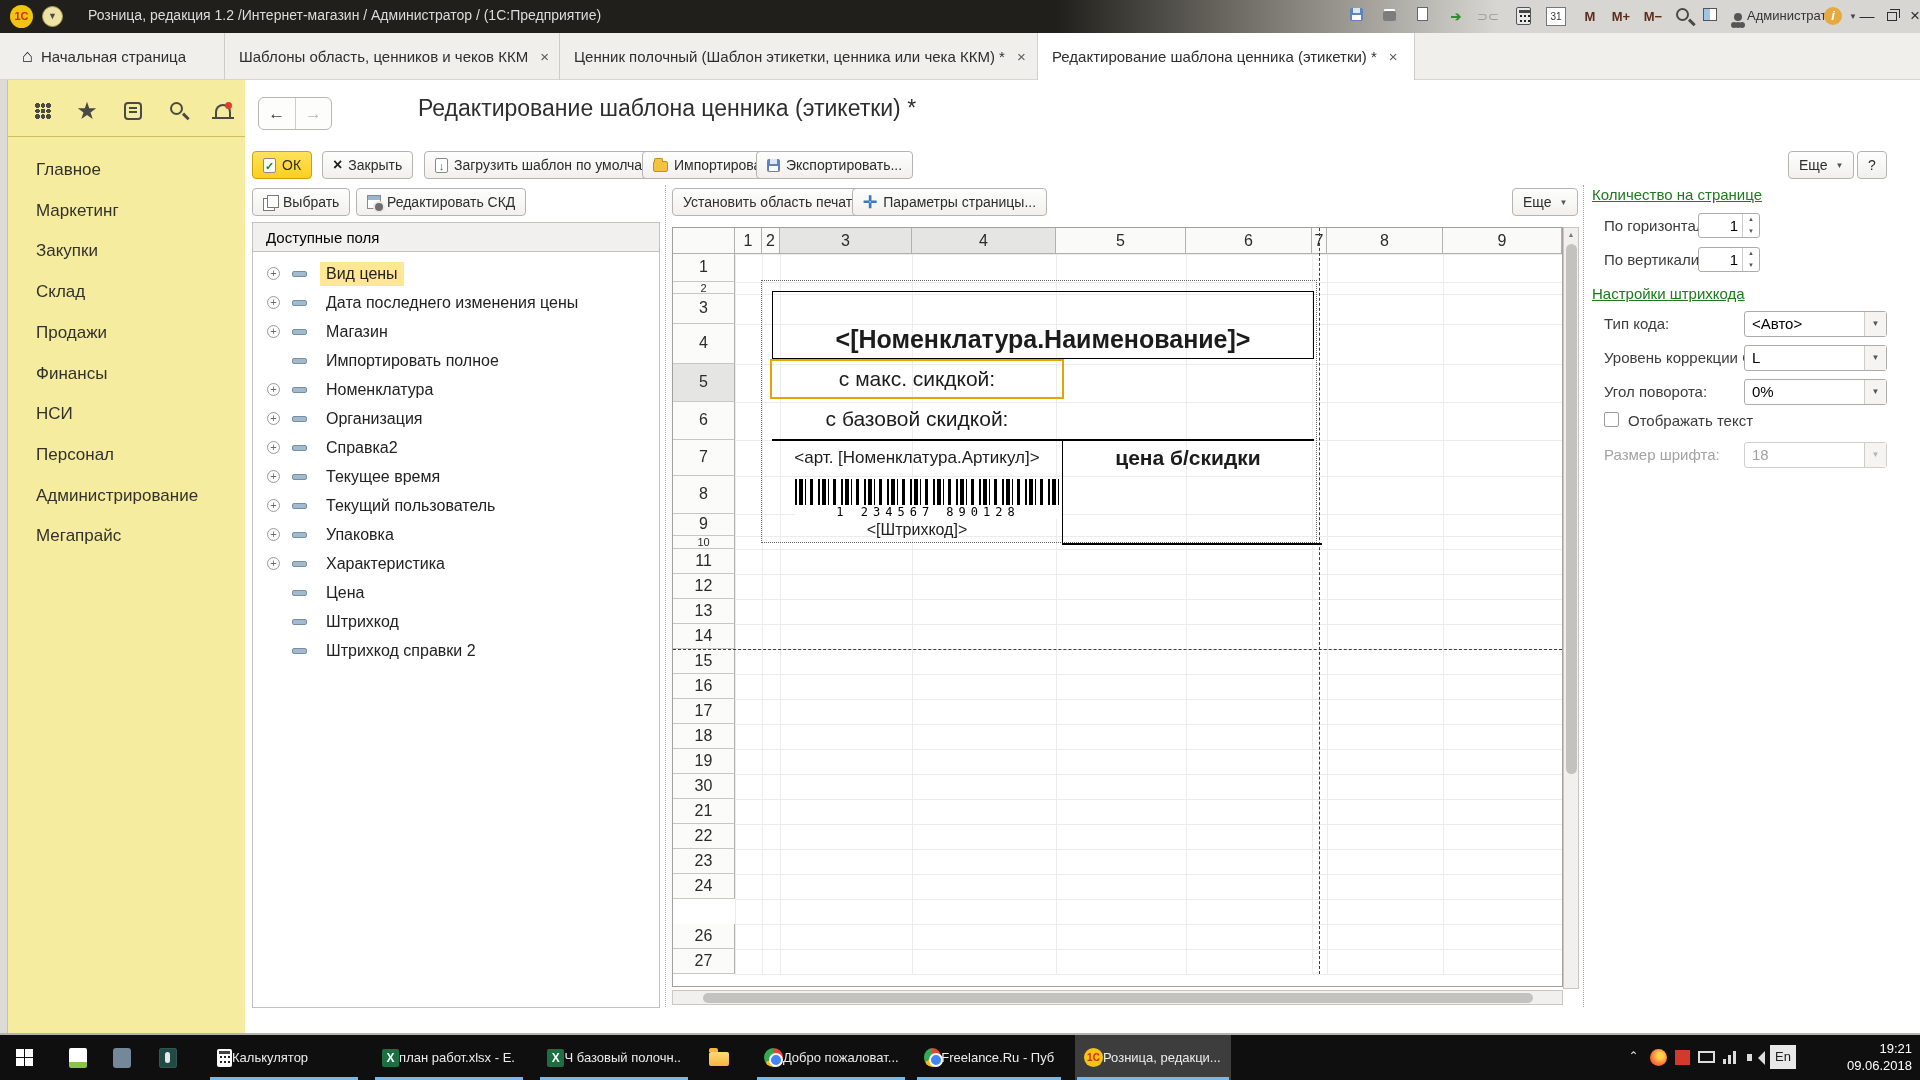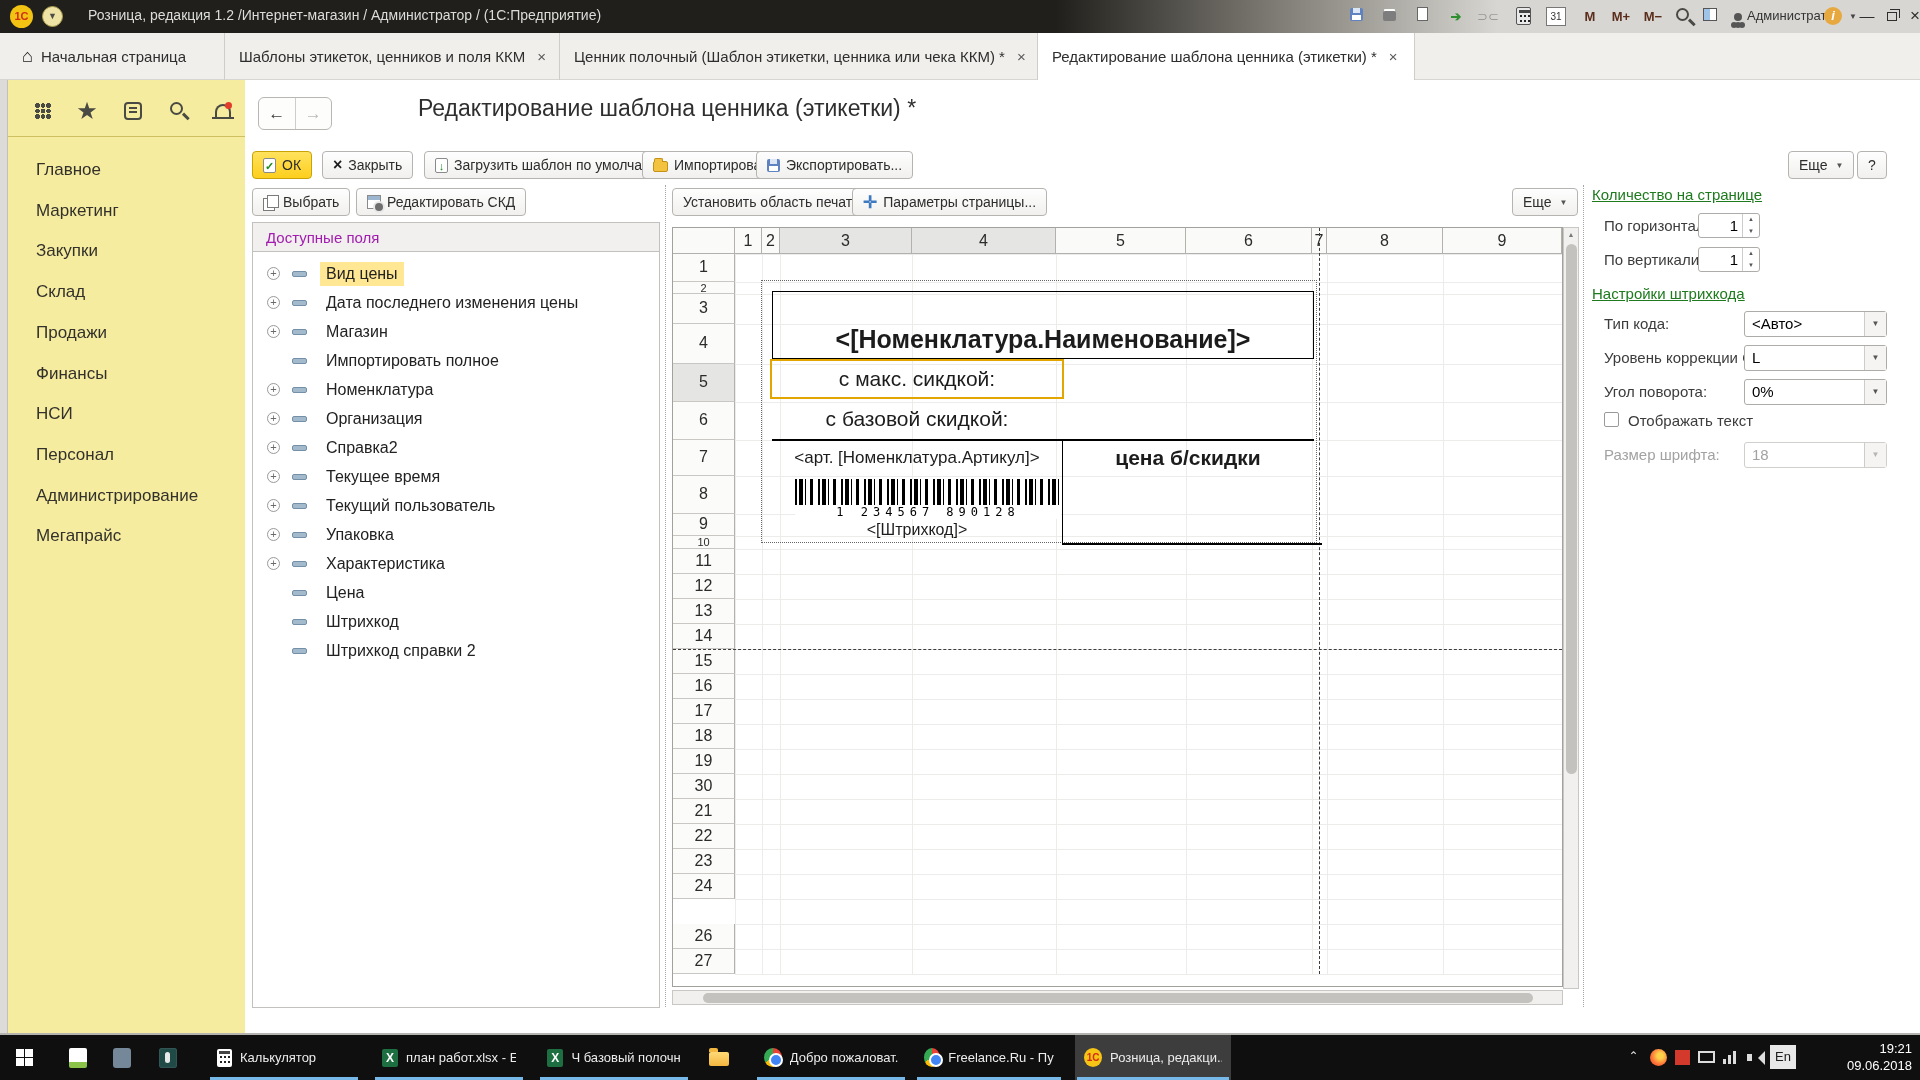--- a/index.html
+++ b/index.html
@@ -65,21 +65,21 @@
   .floppy-ic::after { content:""; position:absolute; left:2px; top:7px; width:9px; height:5px; background:#fff; }
   .sheets-ic { width:14px; height:14px; position:relative; }
   .sheets-ic::before, .sheets-ic::after { content:""; position:absolute; width:10px; height:11px; background:#fff; border:1px solid #7a7a7a; }
   .sheets-ic::before { left:0; top:3px; } .sheets-ic::after { left:4px; top:0; }
   .gear-grid-ic { width:14px; height:14px; border:1px solid #8a8a8a; background:
      linear-gradient(#9db6cf 0 0) 0 0/14px 4px no-repeat,#fff; position:relative; }
   .gear-grid-ic::after { content:""; position:absolute; right:-3px; bottom:-3px; width:8px; height:8px; border-radius:50%; background:#6f6f6f; box-shadow:0 0 0 2px #e8e8e8; }
   .plus-blue { color:#3c79c1; font-size:17px; font-weight:bold; }
   
   #fields-box { position:absolute; left:252px; top:222px; width:408px; height:786px; border:1px solid #c3c1bd; background:#fff; }
-  #fields-head { height:29px; background:#f1f0ee; border-bottom:1px solid #c3c1bd; font-size:15px; color:#a21caf; line-height:29px; padding-left:13px; }
+  #fields-head { height:29px; background:#f1f0ee; border-bottom:1px solid #c3c1bd; font-size:15px; color:#000000; line-height:29px; padding-left:13px; }
   .field-row { position:absolute; left:0; width:406px; height:29px; display:flex; align-items:center; }
   .expander { width:13px; height:13px; margin-left:14px; border:1px solid #9a9a9a; border-radius:50%; font-size:11px; line-height:11px; text-align:center; color:#6a6a6a; background:#fdfdfd; }
   .expander.none { visibility:hidden; }
   .dash-chip { width:15px; height:6px; margin-left:12px; background:#a3bacd; border:1px solid #7490a8; border-radius:2px; }
   .field-label { margin-left:13px; font-size:16px; color:#222; padding:3px 6px; }
   .field-label.sel { background:#ffe793; }
   
   .vsplit { position:absolute; top:185px; height:822px; width:0; border-left:1px dotted #a7a5a1; }
   
   #sheet { position:absolute; left:672px; top:227px; width:891px; height:760px; border:1px solid #a3a19d; background:#fff; overflow:hidden; }
@@ -110,21 +110,21 @@
   .spinbox .val { flex:1; text-align:right; font-size:15px; line-height:23px; padding-right:4px; }
   .spinner { width:17px; border-left:1px solid #ccc; display:flex; flex-direction:column; }
   .spinner div { flex:1; font-size:6px; color:#555; text-align:center; line-height:11px; }
   .combo { position:absolute; width:143px; height:26px; border:1px solid #aeaca8; border-radius:3px; background:#fff; display:flex; }
   .combo .val { flex:1; font-size:15px; line-height:24px; padding-left:7px; }
   .combo .arr { width:22px; border-left:1px solid #ccc; font-size:8px; color:#555; text-align:center; line-height:24px; background:#f5f4f2; }
   .combo.dis { border-color:#d0cfcc; } .combo.dis .val { color:#a2a2a2; }
   .checkbox { position:absolute; width:15px; height:15px; border:1px solid #9a9a9a; background:#fff; border-radius:2px; }
   
   #taskbar { position:absolute; left:0; top:1035px; width:1920px; height:45px; background:#0f0f0f; }
-  .tk-btn { position:absolute; top:0; height:45px; display:flex; align-items:center; gap:8px; padding:0 9px; color:#ececec; font-size:13px; white-space:nowrap; overflow:hidden; }
+  .tk-btn { position:absolute; top:0; height:45px; display:flex; align-items:center; padding:0 9px; color:#ececec; font-size:13px; white-space:nowrap; overflow:hidden; }
   .tk-btn.active { background:#3d3d3d; }
   .tk-under { position:absolute; bottom:0; left:2px; right:2px; height:3px; background:#76b9e8; }
   .win-logo { width:17px; height:17px; background:
      linear-gradient(#fff,#fff) 0 0/8px 8px no-repeat,
      linear-gradient(#fff,#fff) 9px 0/8px 8px no-repeat,
      linear-gradient(#fff,#fff) 0 9px/8px 8px no-repeat,
      linear-gradient(#fff,#fff) 9px 9px/8px 8px no-repeat; }
   .excel-ic { width:18px; height:18px; background:#1d6f42; border-radius:2px; color:#fff; font-weight:bold; font-size:12px; text-align:center; line-height:18px; }
   .calc-ic { width:15px; height:18px; background:#fff; border-radius:2px; position:relative; }
   .calc-ic::after { content:""; position:absolute; left:2px; top:6px; width:11px; height:10px;
@@ -169,21 +169,21 @@
   <div class="win-ctl" style="left:1880px"><span style="display:inline-block;width:10px;height:9px;border:1px solid #2e2e2e;box-shadow:2px -2px 0 -0px #d8d6d2,3px -3px 0 0px #2e2e2e"></span></div>
   <div class="win-ctl" style="left:1903px;font-size:17px">×</div>
 </div>
 
 <div id="tabbar">
   <div class="tab" style="left:8px;width:217px">
     <span class="home-ic">⌂</span>
     <span>Начальная страница</span>
   </div>
   <div class="tab" style="left:225px;width:335px">
-    <span>Шаблоны этикеток, ценников и поля ККМ</span>
+    <span>Шаблоны область, ценников и чеков ККМ</span>
     <span class="x">×</span>
   </div>
   <div class="tab" style="left:560px;width:478px">
     <span>Ценник полочный (Шаблон этикетки, ценника или чека ККМ) *</span>
     <span class="x">×</span>
   </div>
   <div class="tab active" style="left:1038px;width:377px">
     <span>Редактирование шаблона ценника (этикетки) *</span>
     <span class="x">×</span>
   </div>

